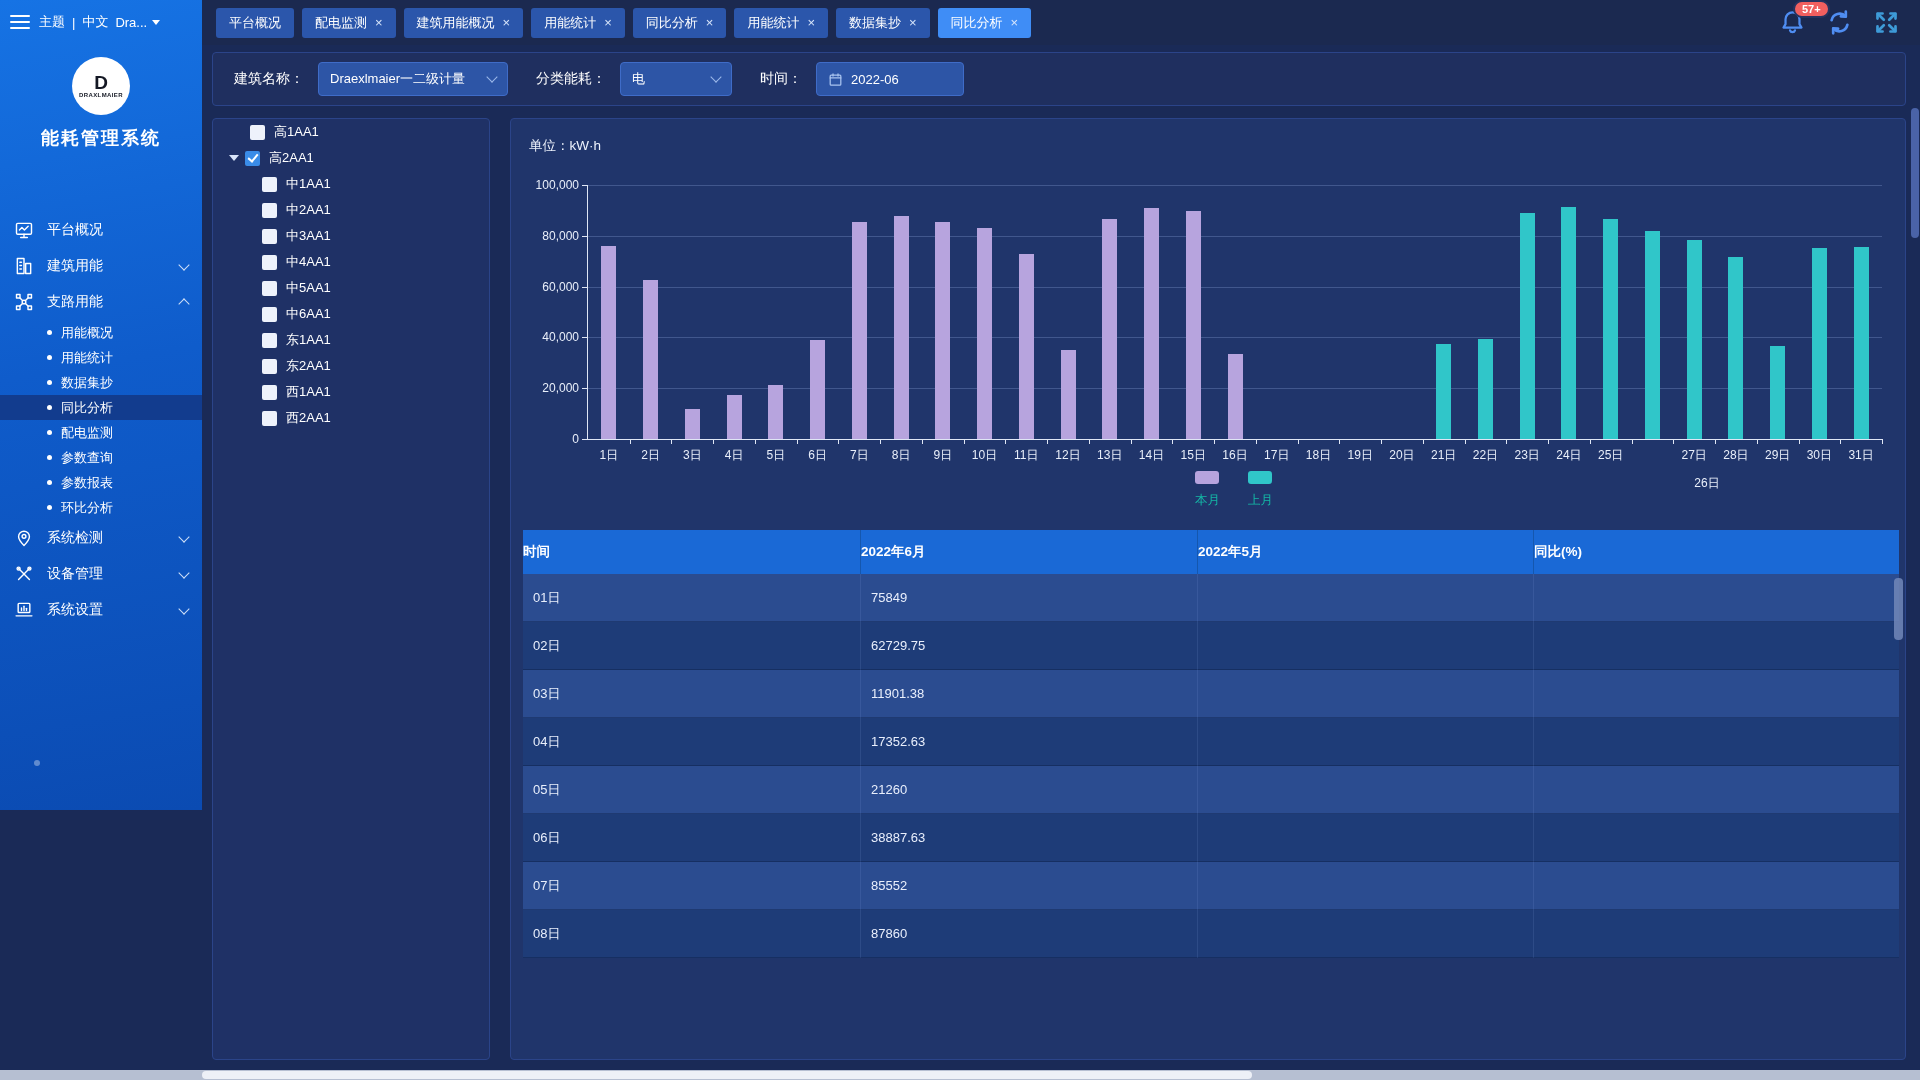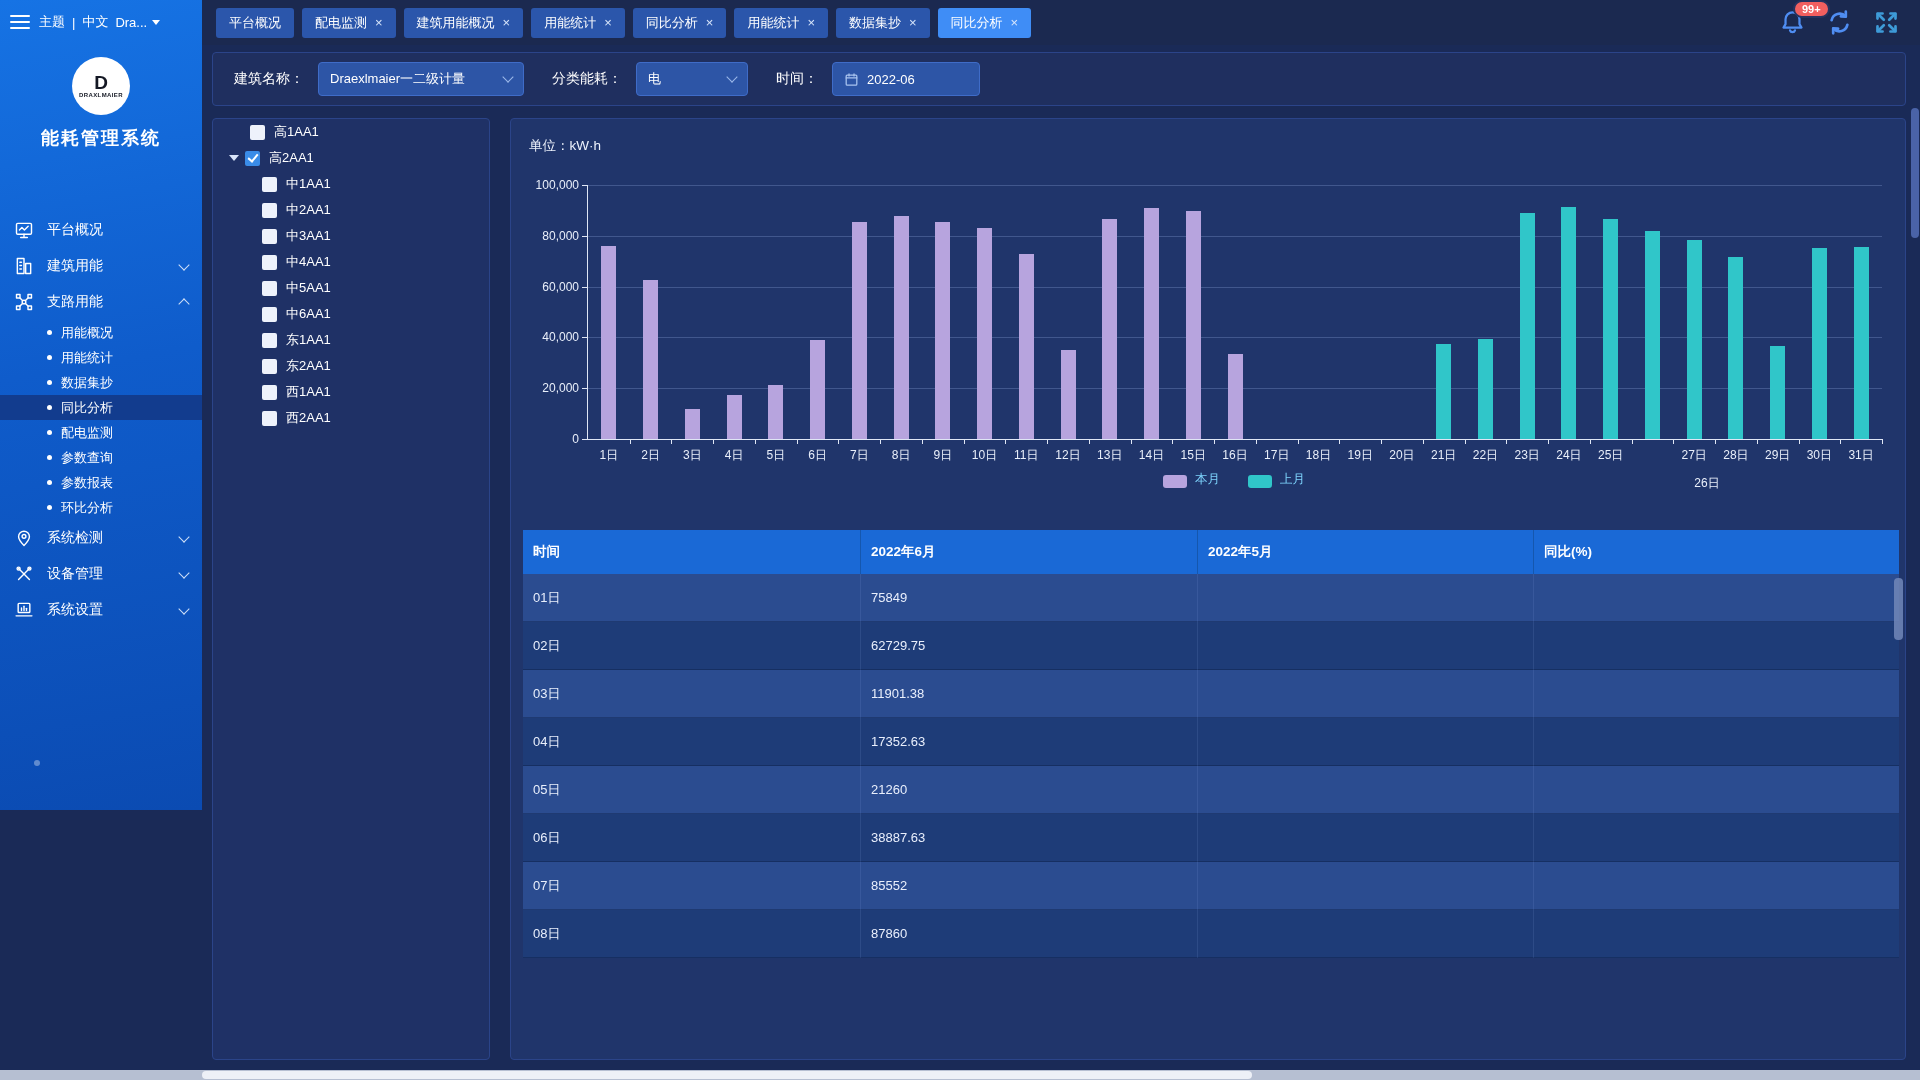--- a/index.html
+++ b/index.html
@@ -77,26 +77,26 @@
   .plot{position:absolute;left:76px;top:66px;width:1294px;height:254px;
         border-left:1px solid #dfe6f5;border-bottom:1px solid #dfe6f5;}
   .gl{position:absolute;left:0;width:100%;height:1px;background:rgba(150,175,230,.28);}
   .ytick{position:absolute;right:calc(100% + 9px);transform:translateY(-50%);font-size:12px;color:#e9effa;white-space:nowrap;}
   .ymark{position:absolute;left:-6px;width:6px;height:1px;background:#dfe6f5;}
   .xmark{position:absolute;top:100%;width:1px;height:5px;background:#dfe6f5;}
   .xtick{position:absolute;top:100%;margin-top:8px;transform:translateX(-50%);font-size:12px;color:#e9effa;white-space:nowrap;}
   .bar{position:absolute;bottom:0;width:15px;}
 
   .legend{position:absolute;left:76px;top:352px;width:1294px;display:flex;justify-content:center;gap:28px;}
-  .lg-item{display:flex;align-items:flex-end;gap:8px;font-size:12.5px;color:#7dd3fc;cursor:pointer;}
+  .lg-item{display:flex;align-items:flex-start;gap:8px;font-size:12.5px;color:#14b8a6;cursor:pointer;flex-direction:column;}
   .lg-sw{width:24px;height:13px;border-radius:3px;}
 
   .table{position:absolute;left:12px;top:411px;width:1376px;}
   .thead{display:grid;grid-template-columns:338px 337px 336px 1fr;height:44px;background:#1a69d6;}
-  .thead div{display:flex;align-items:center;padding-left:10px;font-size:13.5px;font-weight:700;
+  .thead div{display:flex;align-items:center;padding-left:0;font-size:13.5px;font-weight:700;
              border-right:1px solid #1557ae;box-sizing:border-box;}
   .thead div:last-child{border-right:none;}
   .trow{display:grid;grid-template-columns:338px 337px 336px 1fr;height:48px;}
   .trow div{display:flex;align-items:center;padding-left:10px;font-size:13px;color:#e9effc;
             border-right:1px solid rgba(130,160,225,.15);border-bottom:1px solid rgba(10,25,60,.35);box-sizing:border-box;}
   .trow div:last-child{border-right:none;}
   .trow:nth-child(odd){background:#1e3c78;}
   .trow:nth-child(even){background:#2b4c90;}
   .vscroll{position:absolute;right:2px;top:48px;width:9px;}
   .vthumb{width:9px;height:62px;border-radius:4px;background:#7287b8;opacity:.85;}
@@ -266,21 +266,21 @@
           <span>同比分析</span>
           <span class="x">×</span>
         </div>
       </div>
     <div class="tb-icons">
       <span style="position:relative;display:block;">
         <svg viewBox="0 0 24 24" fill="none" stroke="#4f8df2" stroke-width="2" stroke-linecap="round" stroke-linejoin="round">
           <path d="M12 3a6.2 6.2 0 0 0-6.2 6.2v4.3L4 16.5h16l-1.8-3V9.2A6.2 6.2 0 0 0 12 3z"></path>
           <path d="M9.8 19a2.3 2.3 0 0 0 4.4 0"></path>
         </svg>
-        <span class="badge">99+</span>
+        <span class="badge">57+</span>
       </span>
       <svg viewBox="0 0 24 24" fill="none" stroke="#4f8df2" stroke-width="2.4" stroke-linecap="round" stroke-linejoin="round">
         <path d="M5 10a7.2 7.2 0 0 1 12.4-3.4"></path>
           <polyline points="17.6 2.4 17.6 6.8 13.2 6.6"></polyline>
         <path d="M19 14a7.2 7.2 0 0 1-12.4 3.4"></path>
           <polyline points="6.4 21.6 6.4 17.2 10.8 17.4"></polyline>
       </svg>
       <svg viewBox="0 0 24 24" fill="none" stroke="#3e9bd8" stroke-width="2.4" stroke-linecap="round" stroke-linejoin="round">
         <polyline points="4 8.5 4 4 8.5 4"></polyline>
           <line x1="4.4" y1="4.4" x2="9.6" y2="9.6"></line>
@@ -289,21 +289,21 @@
         <polyline points="4 15.5 4 20 8.5 20"></polyline>
           <line x1="4.4" y1="19.6" x2="9.6" y2="14.4"></line>
         <polyline points="20 15.5 20 20 15.5 20"></polyline>
           <line x1="19.6" y1="19.6" x2="14.4" y2="14.4"></line>
       </svg>
     </div>
   </div>
 
   <div class="filter-panel">
     <span class="f-label">建筑名称：</span>
-    <div class="select" style="width:206px;text-align:center;">
+    <div class="select" style="width:190px;text-align:center;">
       <span>Draexlmaier一二级计量</span>
       <span class="chev"></span>
     </div>
     <span class="f-label" style="margin-left:14px;">分类能耗：</span>
     <div class="select" style="width:112px;">
       <span>电</span>
       <span class="chev"></span>
     </div>
     <span class="f-label" style="margin-left:14px;">时间：</span>
     <div class="datebox" style="width:148px;">

